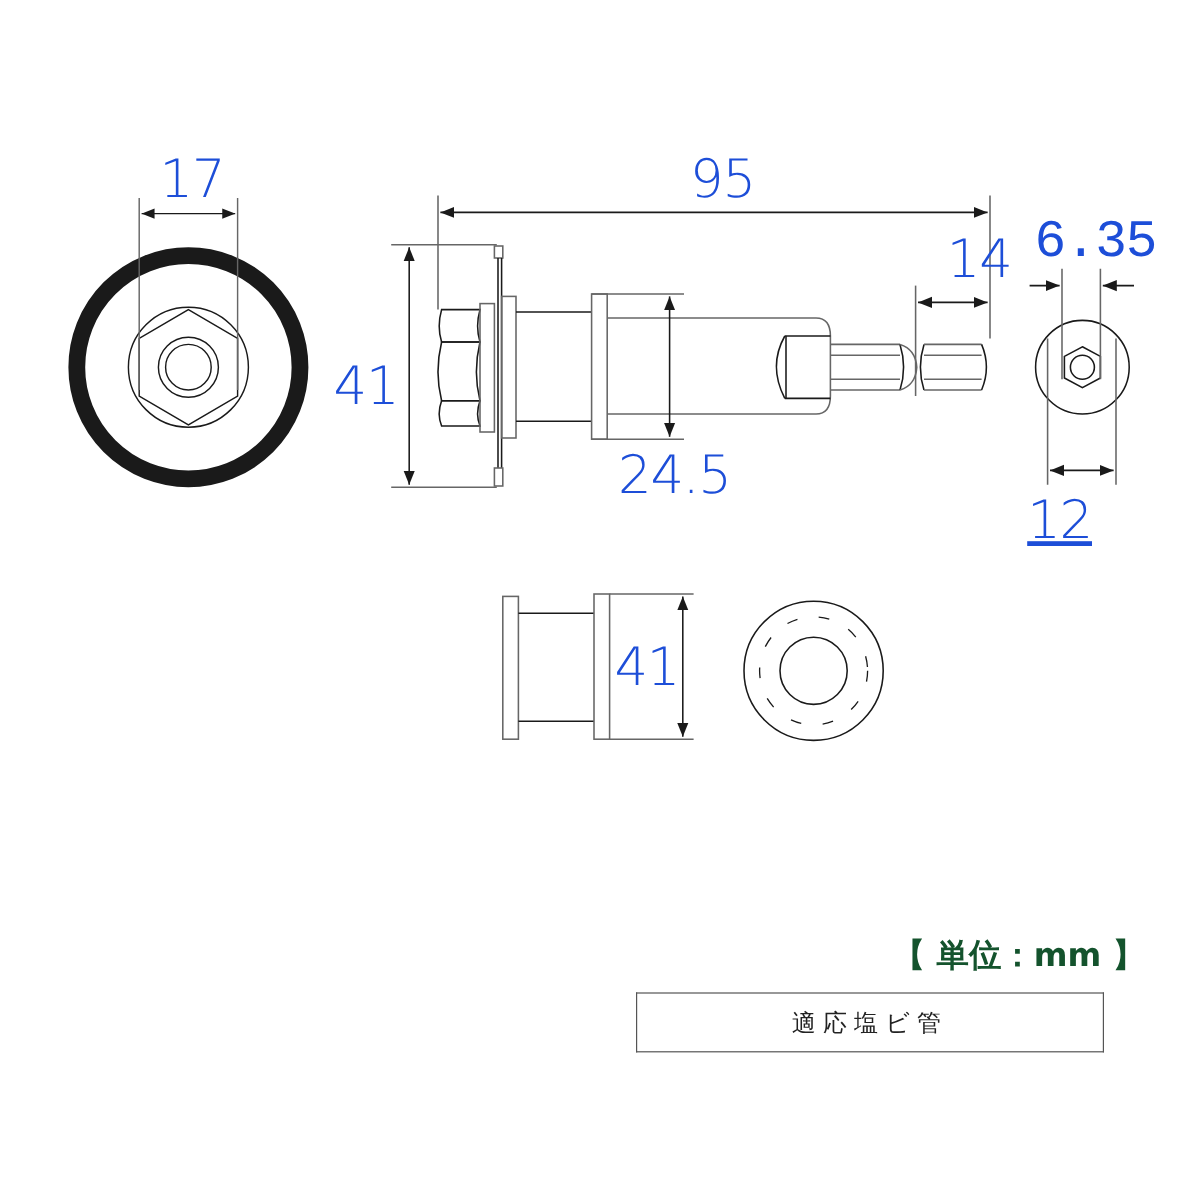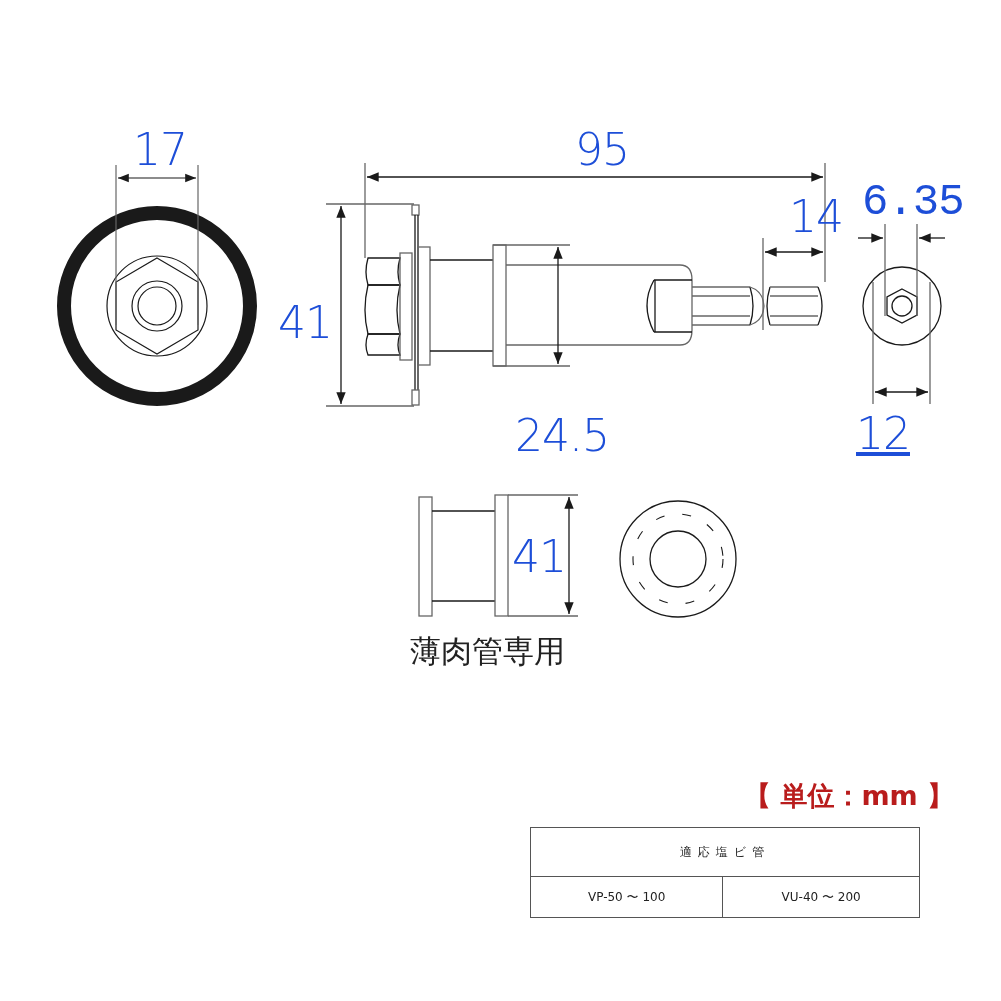--- a/index.html
+++ b/index.html
@@ -3,23 +3,23 @@
 <meta charset="utf-8">
 <style>
   html, body { margin: 0; padding: 0; background: #ffffff; }
   body { width: 1001px; height: 1001px; position: relative; overflow: hidden;
          font-family: "DejaVu Sans", "Liberation Sans", sans-serif; color: #1a1a1a; }
   svg.drawing { position: absolute; left: 0; top: 0; }
   .dim { position: absolute; font-family: "DejaVu Sans", sans-serif; font-weight: 300;
          font-size: 44px; line-height: 1; color: #1d4ed8; letter-spacing: -1px; }
   .caption { position: absolute; left: 410px; top: 634px; font-size: 31px; line-height: 34px;
              font-family: "DejaVu Sans", sans-serif; color: #222; }
-  .unit { position: absolute; left: 744px; top: 778px; font-size: 27px; font-weight: bold; color: #b91c1c; }
+  .unit { position: absolute; left: 744px; top: 778px; font-size: 27px; font-weight: bold; color: #14532d; }
   table.spec { position: absolute; left: 530px; top: 827px; width: 390px; border-collapse: collapse;
-               font-size: 12px; color: #222; }
+               font-size: 20px; color: #222; }
   table.spec td { border: 1.5px solid #555; text-align: center; height: 32px; padding: 4px 0; }
   table.spec td.head { height: 40px; letter-spacing: 6px; }
 </style>
 </head>
 <body>
 
 <svg class="drawing" width="1001" height="1001" viewBox="0 0 1001 1001">
   <defs>
     <marker id="arr" viewBox="0 0 10 10" refX="10" refY="5" markerWidth="9" markerHeight="9" orient="auto-start-reverse">
       <path d="M0,1 L10,5 L0,9 z" fill="#1a1a1a"></path>
@@ -116,34 +116,29 @@
     <circle cx="678" cy="559" r="58"></circle>
     <circle cx="678" cy="559" r="28"></circle>
     <circle cx="678" cy="559" r="45" stroke-dasharray="9 18" stroke-width="1.1"></circle>
   </g>
 </svg>
 
 <div class="dim" style="left:133px;top:128px;">17</div>
 <div class="dim" style="left:575px;top:128px;">95</div>
 <div class="dim" style="left:278px;top:301px;">41</div>
 <div class="dim" style="left:768px;top:195px;margin-left:21px;">14</div>
-<div class="dim" style="left:515px;top:375px;margin-top:39px;">24.5</div>
+<div class="dim" style="left:515px;top:375px;">24.5</div>
 <div class="dim" style="left:862px;top:180px;font-family:Liberation Mono, monospace;">6.35</div>
 <div class="dim" style="left:856px;top:412px;text-decoration:underline;">12</div>
 <div class="dim" style="left:512px;top:535px;">41</div>
 
 <div class="caption">
-  <div>薄肉管専用</div>
 </div>
 
 <div class="unit">【 単位：mm 】</div>
 
 <table class="spec">
   <tbody>
       <tr>
     <td class="head" colspan="2">適応塩ビ管</td>
   </tr>
-  <tr>
-    <td>VP-50 〜 100</td>
-    <td>VU-40 〜 200</td>
-  </tr>
 </tbody>
   </table>
 
 </body></html>

